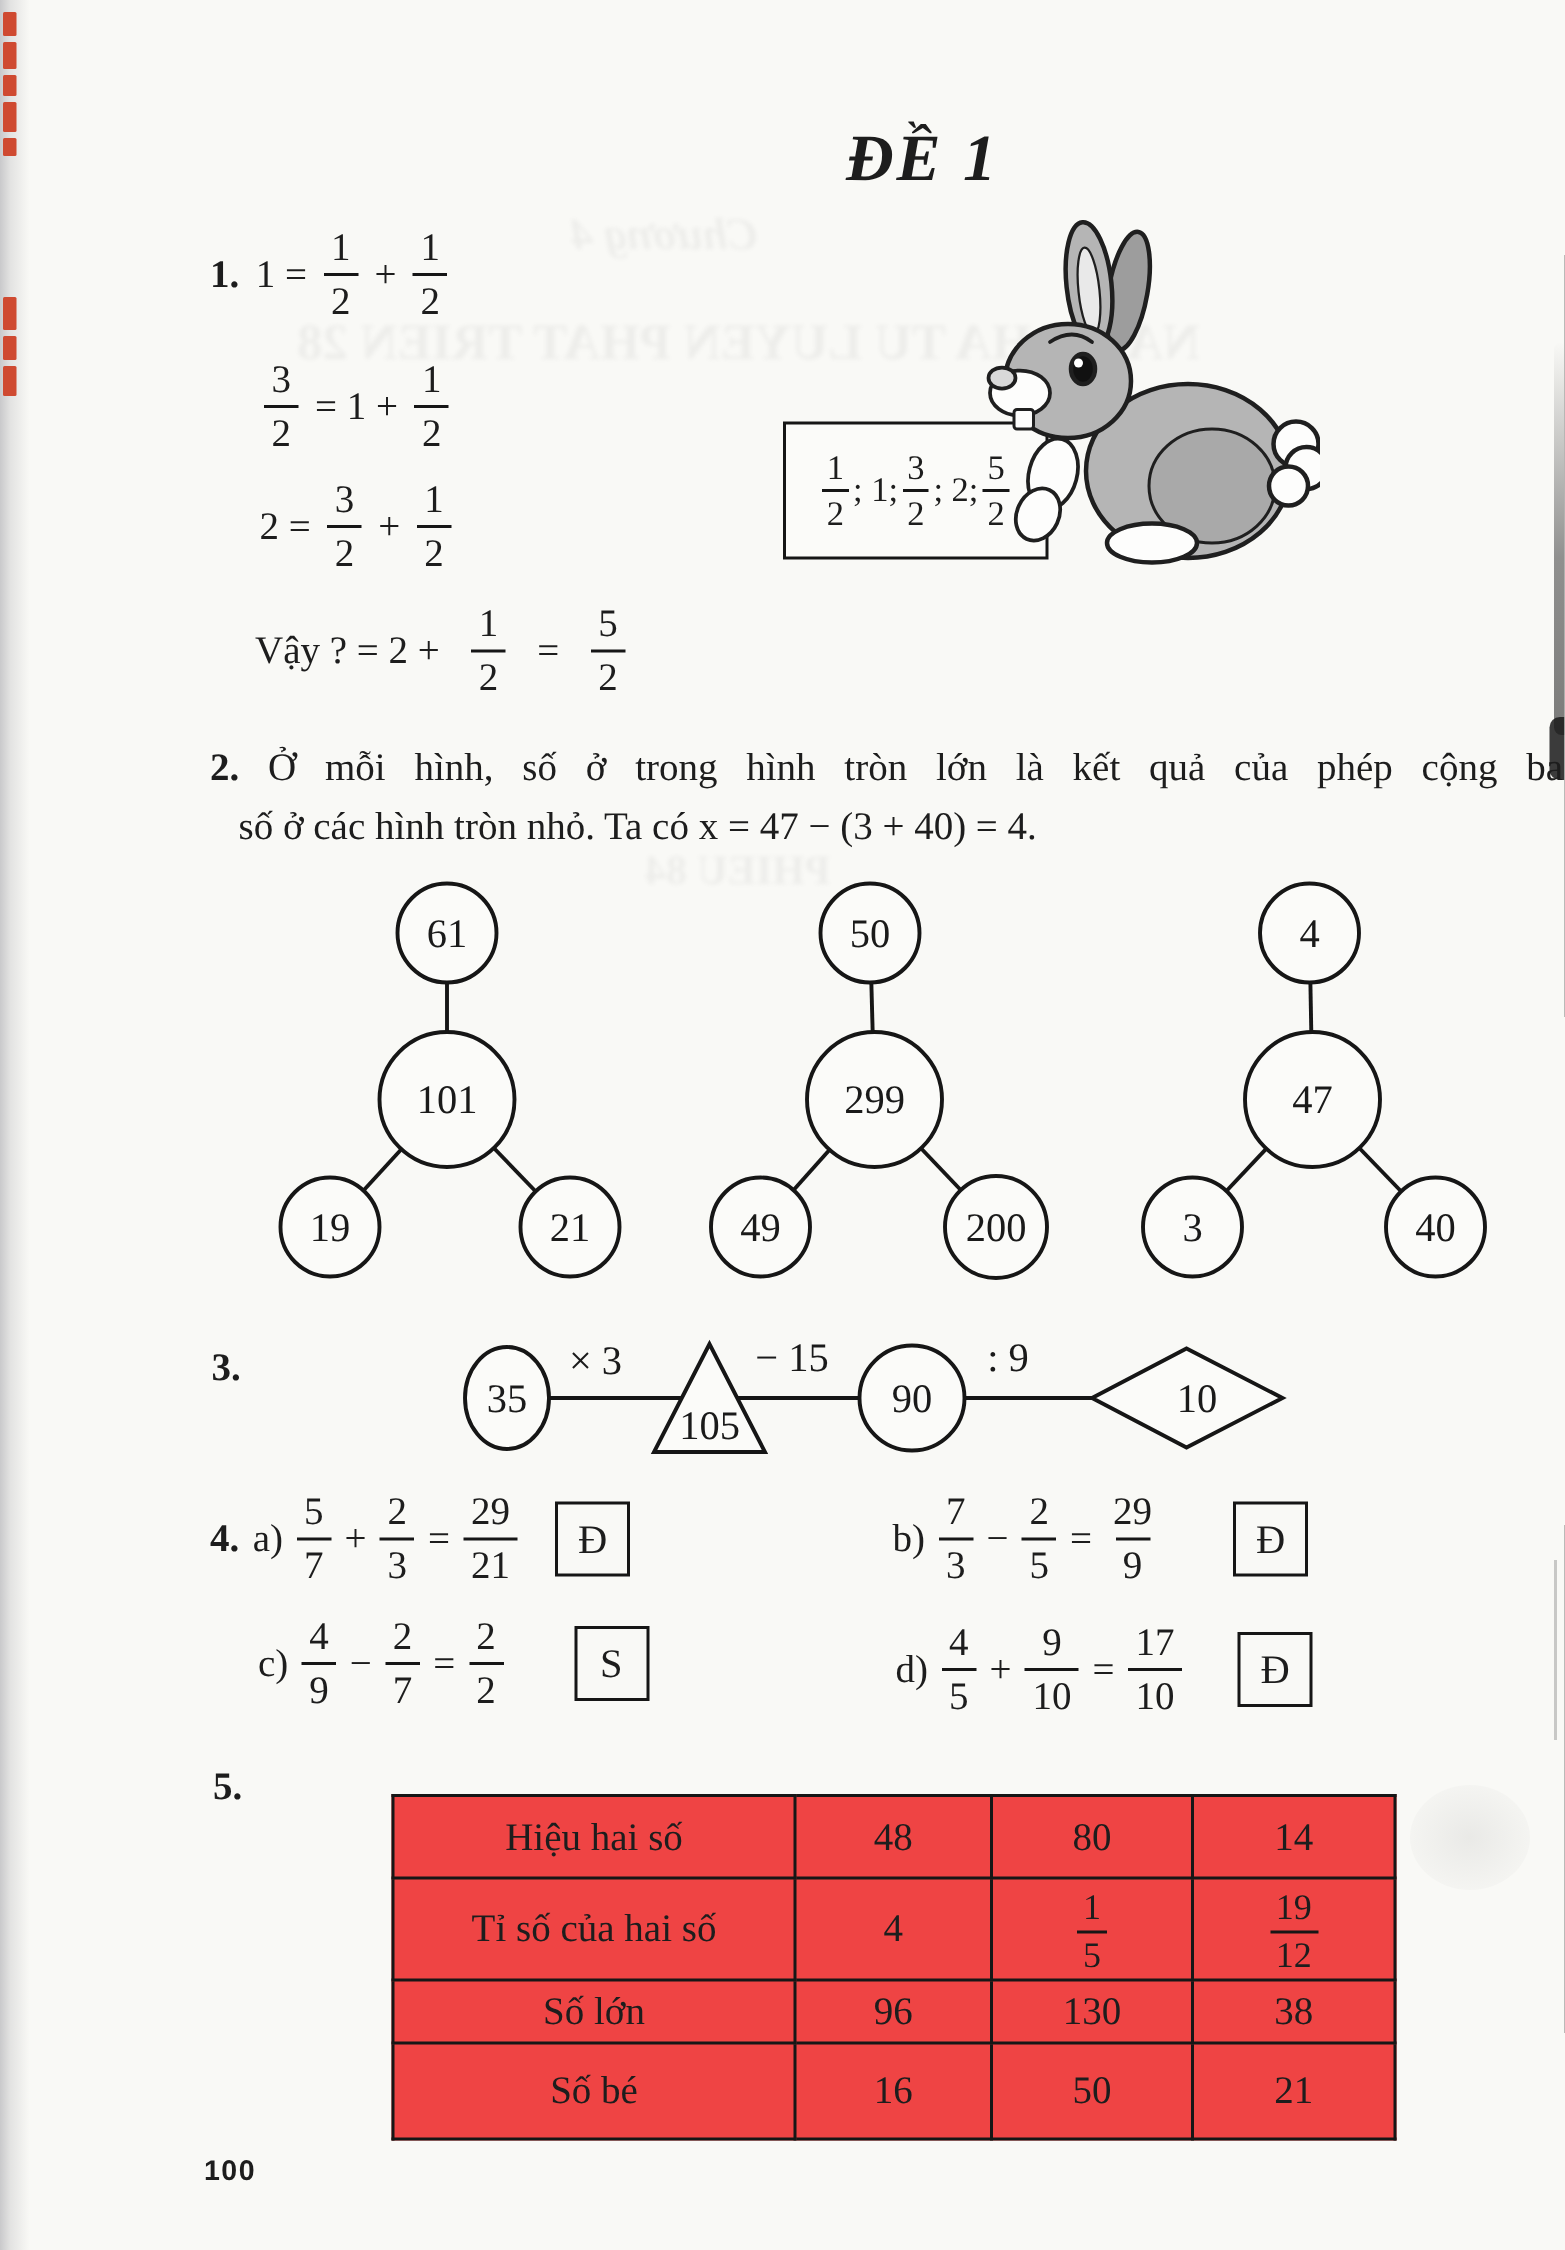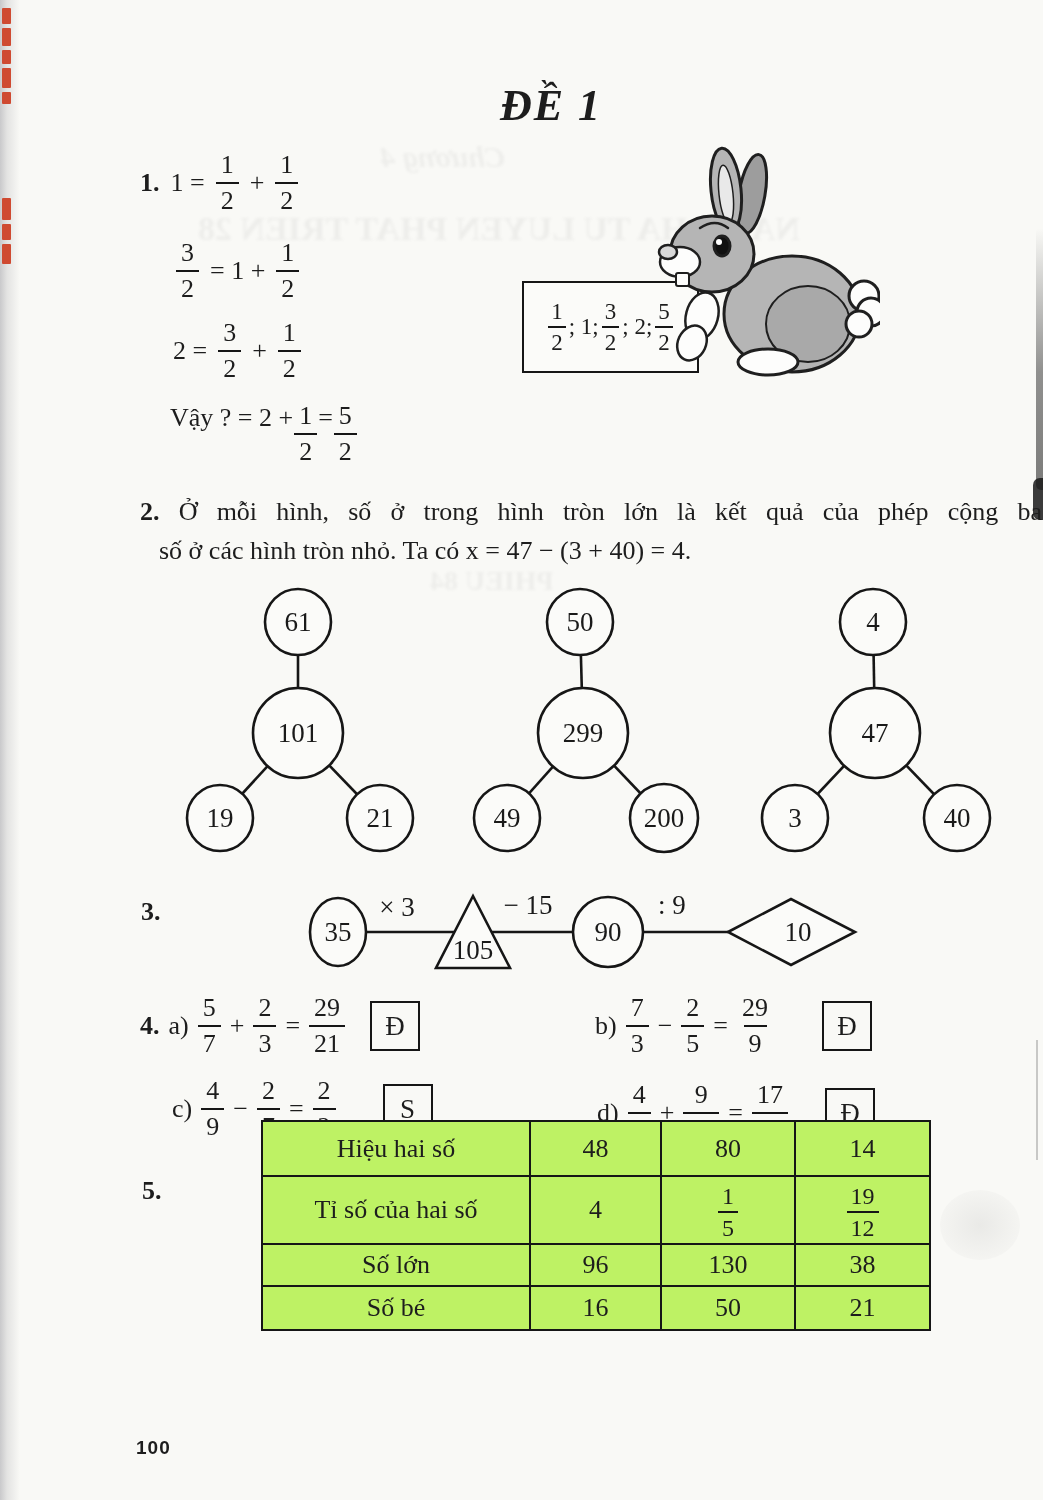--- a/index.html
+++ b/index.html
@@ -10,21 +10,21 @@
            background:linear-gradient(to right,#c9c9cb 0%,#e3e3e2 35%,rgba(250,250,248,0) 100%);}
   .red-dash{position:absolute;left:2px;width:9px;background:#cf4a31;border-radius:1px;}
   .curl{position:absolute;right:0;top:228px;width:7px;height:262px;opacity:.55;border-radius:5px 0 0 5px;
         background:linear-gradient(to bottom,rgba(60,60,60,0),#3a3a3a 55%,#141414);}
   .curl-blob{position:absolute;left:1033px;top:478px;width:10px;height:42px;background:#1a1a1a;
              border-radius:7px 0 0 7px;opacity:.85;}
   .edge-line{position:absolute;left:1036px;top:1040px;width:2px;height:120px;background:#c8c8c6;}
   .bleed{position:absolute;color:#6a6a6a;opacity:.08;filter:blur(1.4px);transform:scaleX(-1);
          font-weight:bold;white-space:nowrap;pointer-events:none;}
   
-  .title{position:absolute;left:500px;top:80px;width:230px;
+  .title{position:absolute;left:500px;top:80px;width:230px;text-align:center;
          font-size:44px;font-weight:bold;font-style:italic;letter-spacing:2px;}
   
   .mrow{position:absolute;display:flex;align-items:center;gap:11px;font-size:26px;}
   .plabel{font-weight:bold;}
   .frac{display:inline-flex;flex-direction:column;align-items:center;line-height:1;font-size:26px;}
   .frac .fn{padding:0 5px 4px;}
   .frac .fd{border-top:2.2px solid #161616;padding:4px 5px 0;}
   
   .abox{position:absolute;left:522px;top:281px;width:173px;height:88px;border:2.6px solid #161616;
         background:#fbfbf9;display:flex;align-items:center;justify-content:center;gap:3px;
@@ -37,21 +37,21 @@
   .p2{position:absolute;left:140px;top:492px;width:902px;font-size:26px;line-height:39px;}
   .p2 .l1{text-align:justify;text-align-last:justify;white-space:nowrap;}
   .p2 .l2{margin-left:19px;}
   .diagram{position:absolute;}
   svg text{font-family:"Liberation Serif","DejaVu Serif",serif;font-size:27px;fill:#1a1a1a;}
   .p3label,.p4label-anchor{position:absolute;font-weight:bold;font-size:26px;}
   
   .vbox{width:46px;height:46px;border:2.5px solid #161616;display:flex;align-items:center;
         justify-content:center;font-size:27px;flex:none;}
   
-  .t5{position:absolute;left:261px;top:1120px;border-collapse:collapse;table-layout:fixed;background:#bef264;}
+  .t5{position:absolute;left:261px;top:1196px;border-collapse:collapse;table-layout:fixed;background:#ef4444;}
   .t5 td{border:2.6px solid #161616;text-align:center;vertical-align:middle;font-size:26px;padding:0;}
   .t5 .frac{font-size:24px;}
   .t5 .frac .fn{padding:0 4px 3px;}
   .t5 .frac .fd{padding:3px 4px 0;}
   .pagenum{position:absolute;left:136px;top:1437px;font-family:"Liberation Sans","DejaVu Sans",sans-serif;
            font-weight:bold;font-size:19px;letter-spacing:1px;}
   .smudge{position:absolute;left:940px;top:1190px;width:80px;height:70px;border-radius:50%;
           background:radial-gradient(rgba(120,120,120,.12),rgba(120,120,120,0));}
 </style>
 </head>
@@ -114,21 +114,21 @@
           <span class="fd">2</span>
         </span>
         <span class="mtext">+</span>
         <span class="frac">
           <span class="fn">1</span>
           <span class="fd">2</span>
         </span>
       </span>
   </div>
   <div class="mrow" style="left:170px;top:403px;">
-    <span class="tokens" style="display:inline-flex;align-items:flex-start;gap:1px;">
+    <span class="tokens" style="display:inline-flex;align-items:center;gap:21px;">
         <span class="mtext">Vậy ? = 2 +</span>
         <span class="frac">
           <span class="fn">1</span>
           <span class="fd">2</span>
         </span>
         <span class="mtext">=</span>
         <span class="frac">
           <span class="fn">5</span>
           <span class="fd">2</span>
         </span>
@@ -341,21 +341,21 @@
               <span class="fn">19</span>
               <span class="fd">12</span>
             </span></td>
     </tr>
     <tr style="height:42px;">
       <td>Số lớn</td>
       <td><span class="mtext">96</span></td>
       <td><span class="mtext">130</span></td>
       <td><span class="mtext">38</span></td>
     </tr>
-    <tr style="height:44px;">
+    <tr style="height:64px;">
       <td>Số bé</td>
       <td><span class="mtext">16</span></td>
       <td><span class="mtext">50</span></td>
       <td><span class="mtext">21</span></td>
     </tr>
   </tbody>
     </table>
 
   <div class="pagenum">100</div>
 </div>

